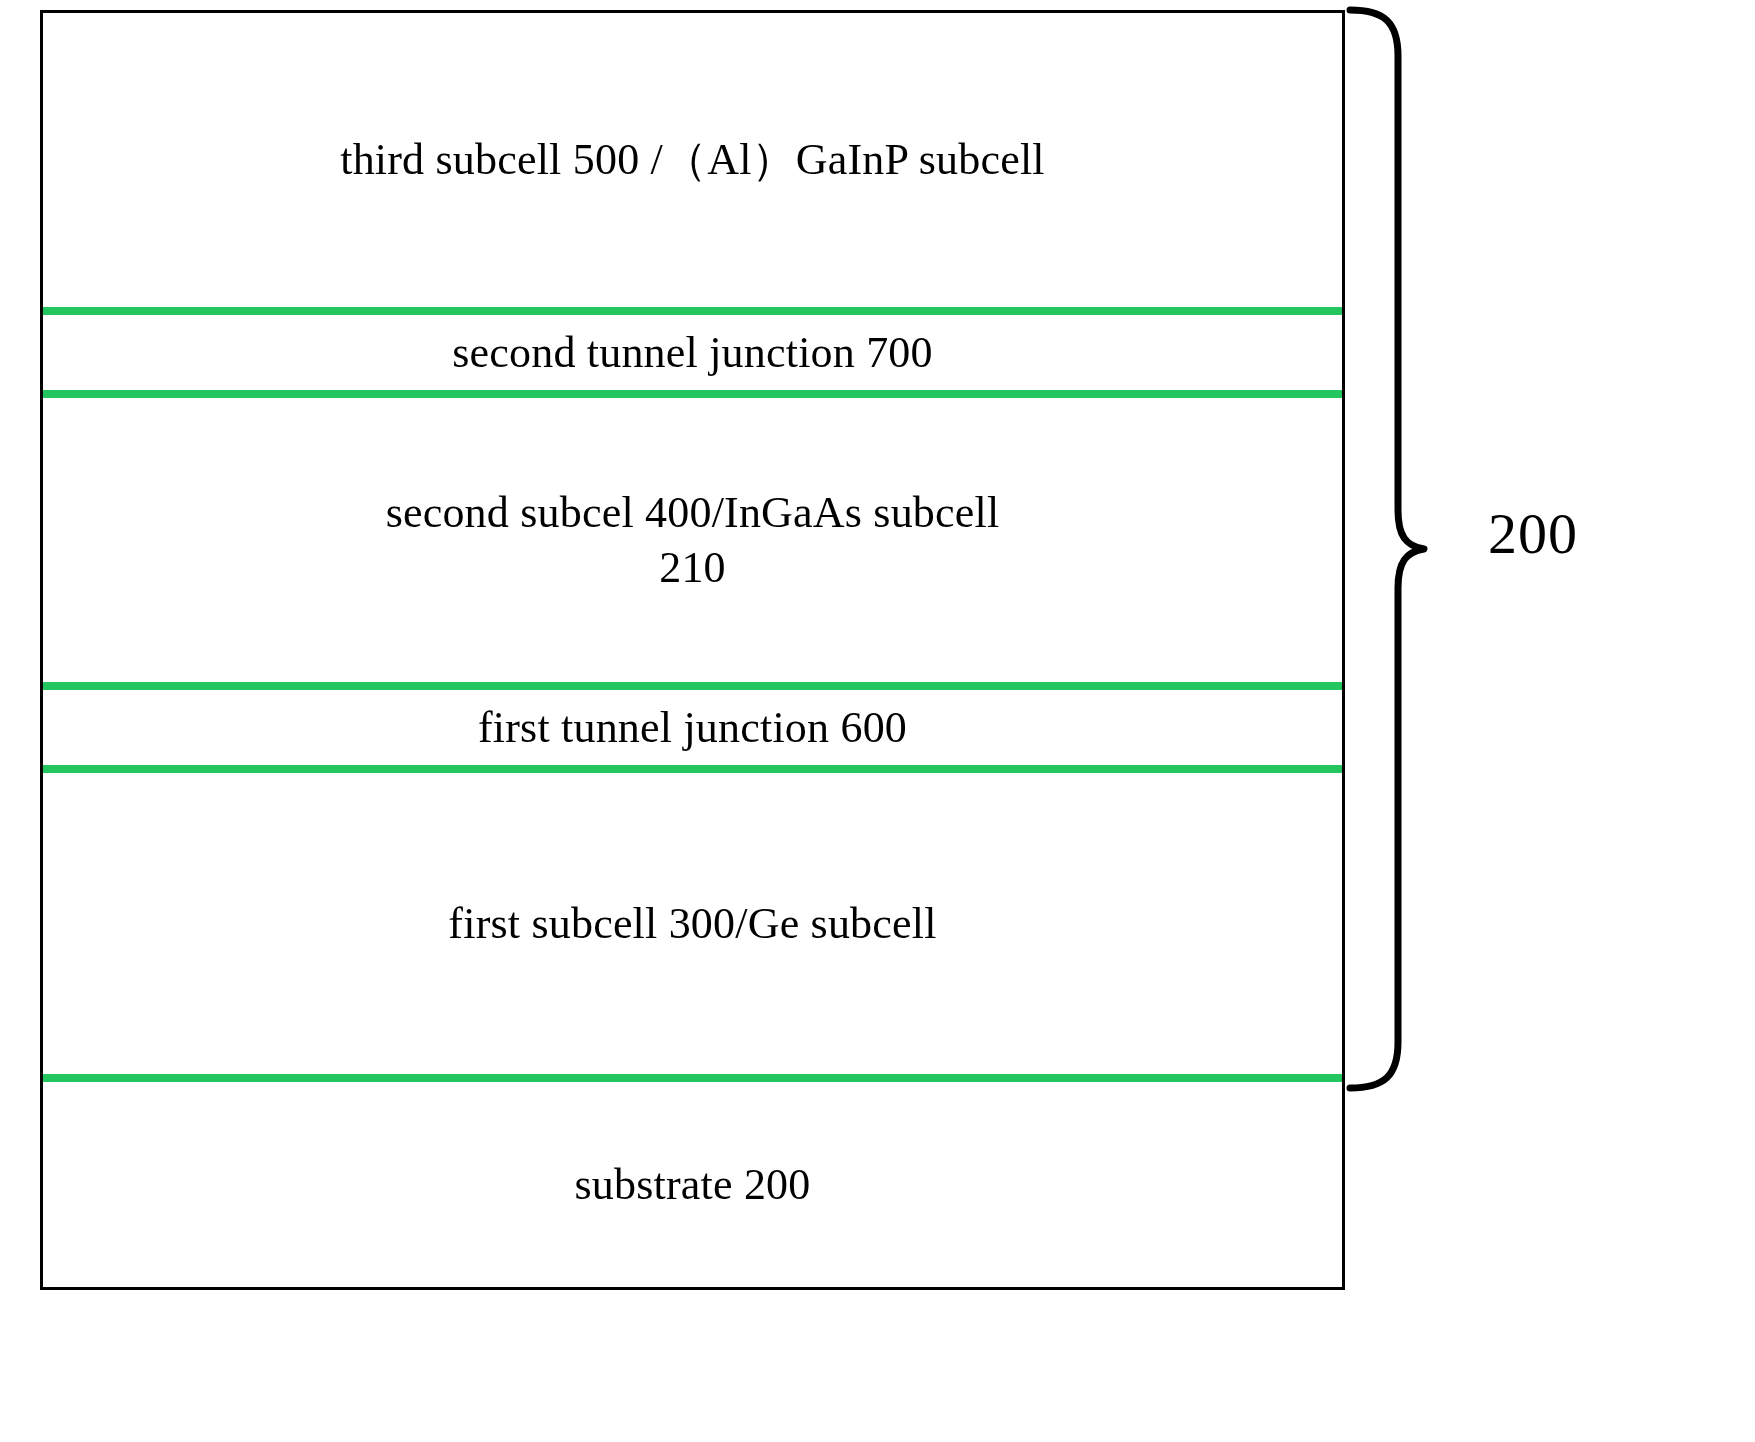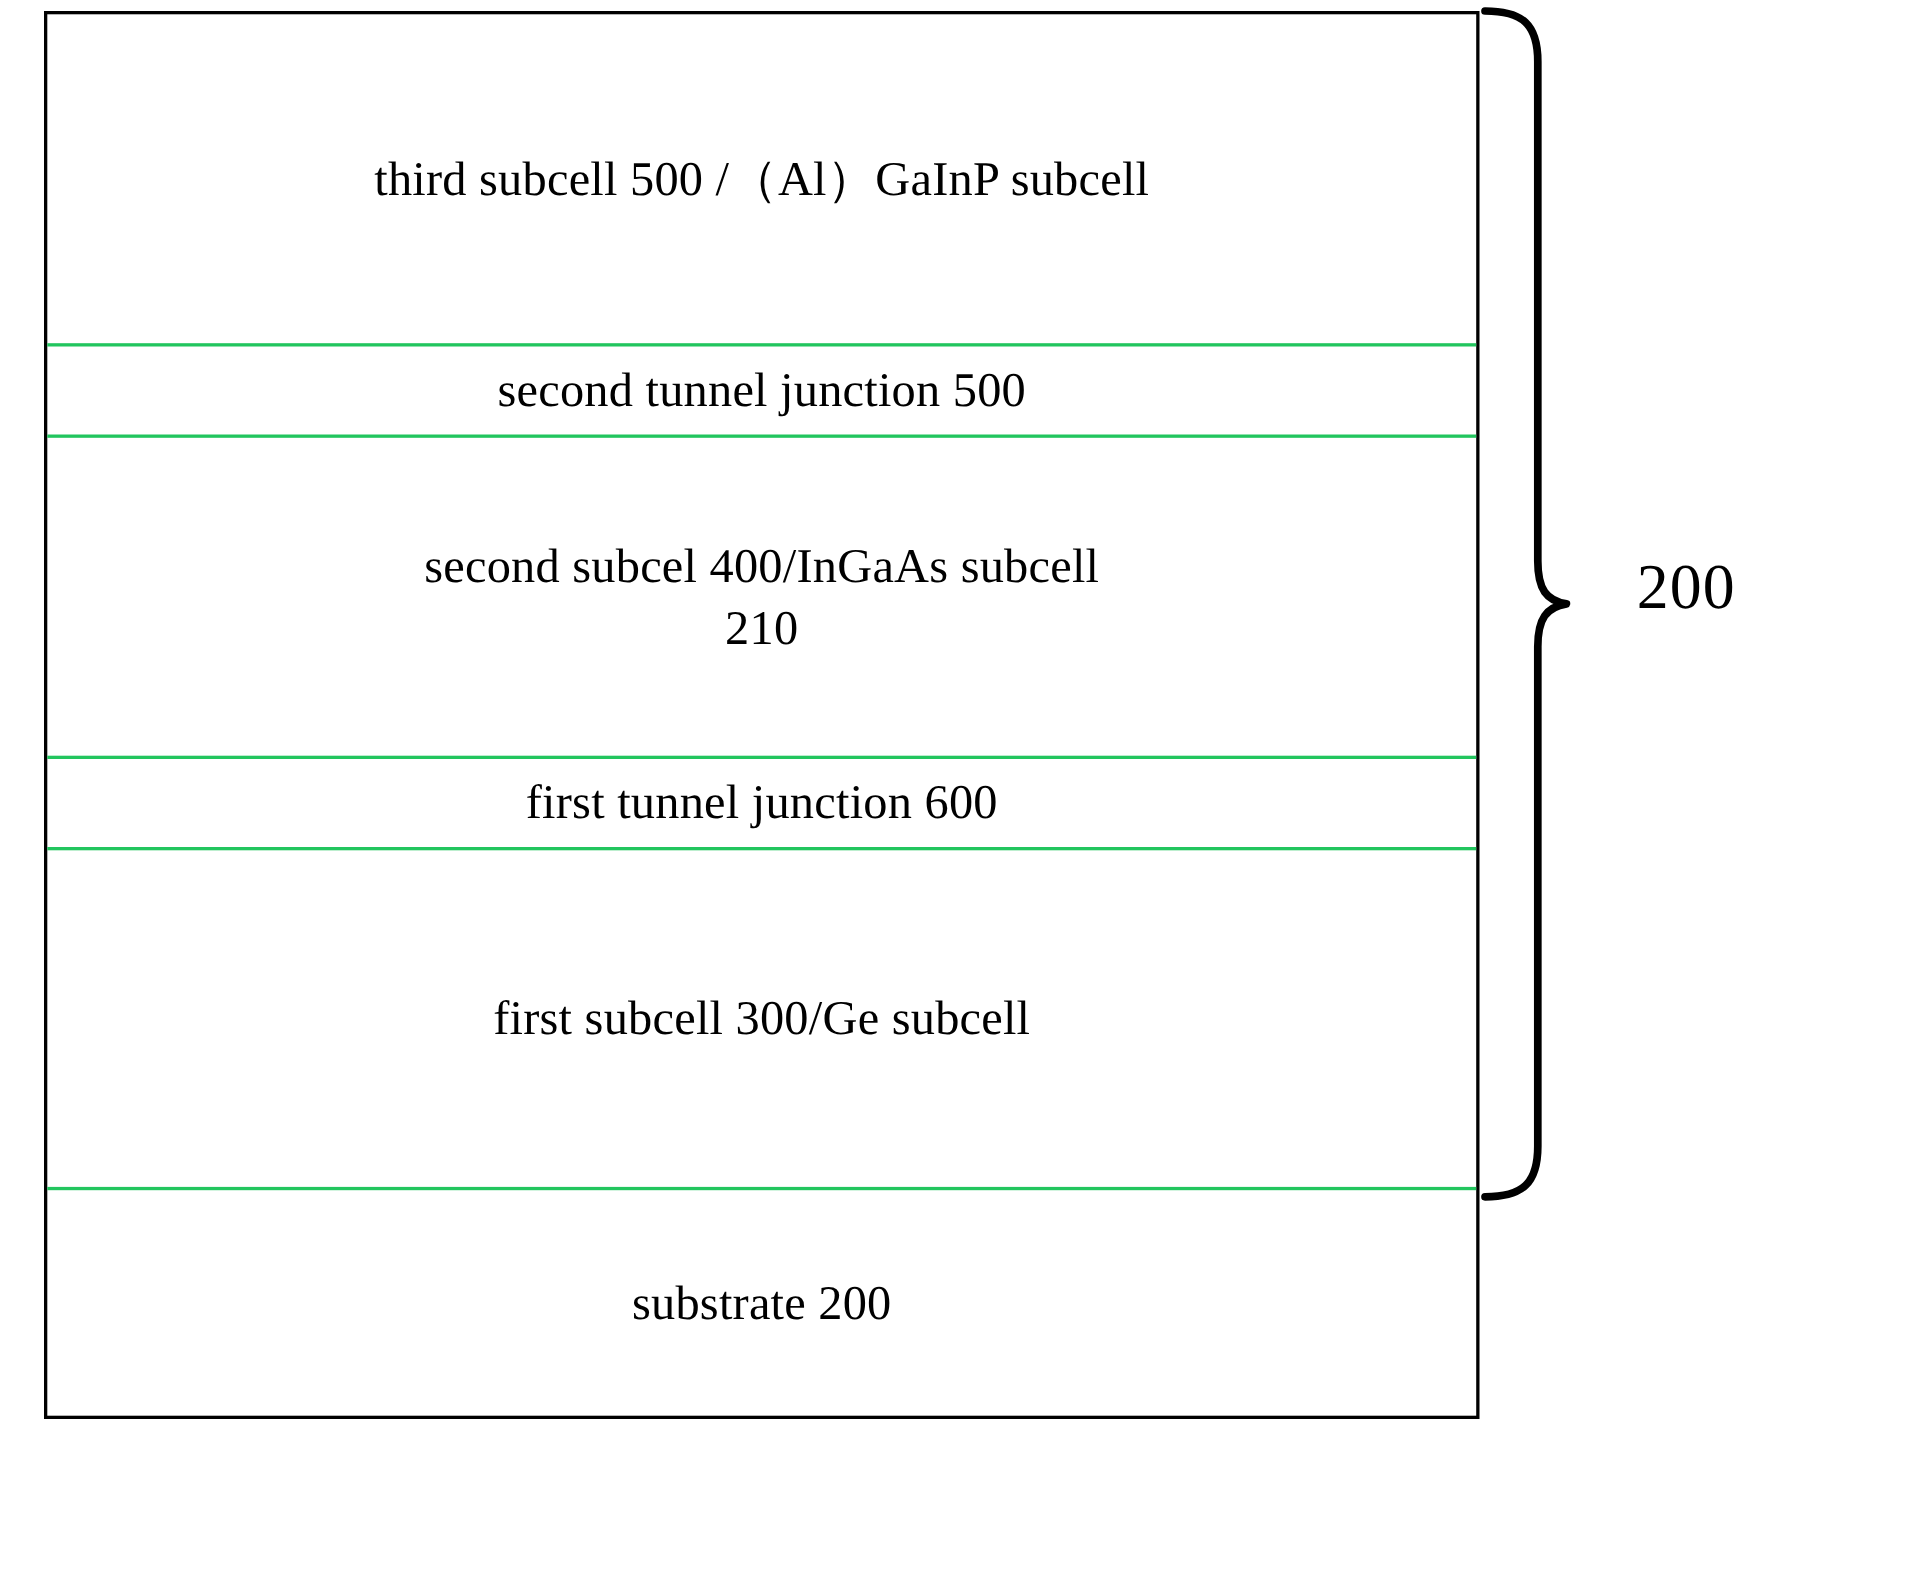--- a/index.html
+++ b/index.html
@@ -33,21 +33,21 @@
     flex-direction: column;
   }
 
   .layer {
     position: relative;
     box-sizing: border-box;
     display: flex;
     align-items: center;
     justify-content: center;
     text-align: center;
-    border-bottom: 3px solid #22c55e;
+    border-bottom: 8px solid #22c55e;
     padding: 0 18px;
   }
   .layer:last-child {
     border-bottom: none;
   }
 
   .layer-label {
     font-size: 44px;
     line-height: 1.26;
     letter-spacing: 0.2px;
@@ -91,21 +91,21 @@
 
 <div id="canvas">
 
   <div class="stack">
 
     <div class="layer h-third">
       <span class="layer-label">third subcell 500 /（Al）GaInP subcell</span>
     </div>
 
     <div class="layer h-tunnel2">
-      <span class="layer-label">second tunnel junction 500</span>
+      <span class="layer-label">second tunnel junction 700</span>
     </div>
 
     <div class="layer h-second">
       <span class="layer-label">second subcel 400/InGaAs subcell
 210</span>
     </div>
 
     <div class="layer h-tunnel1">
       <span class="layer-label">first tunnel junction 600</span>
     </div>

